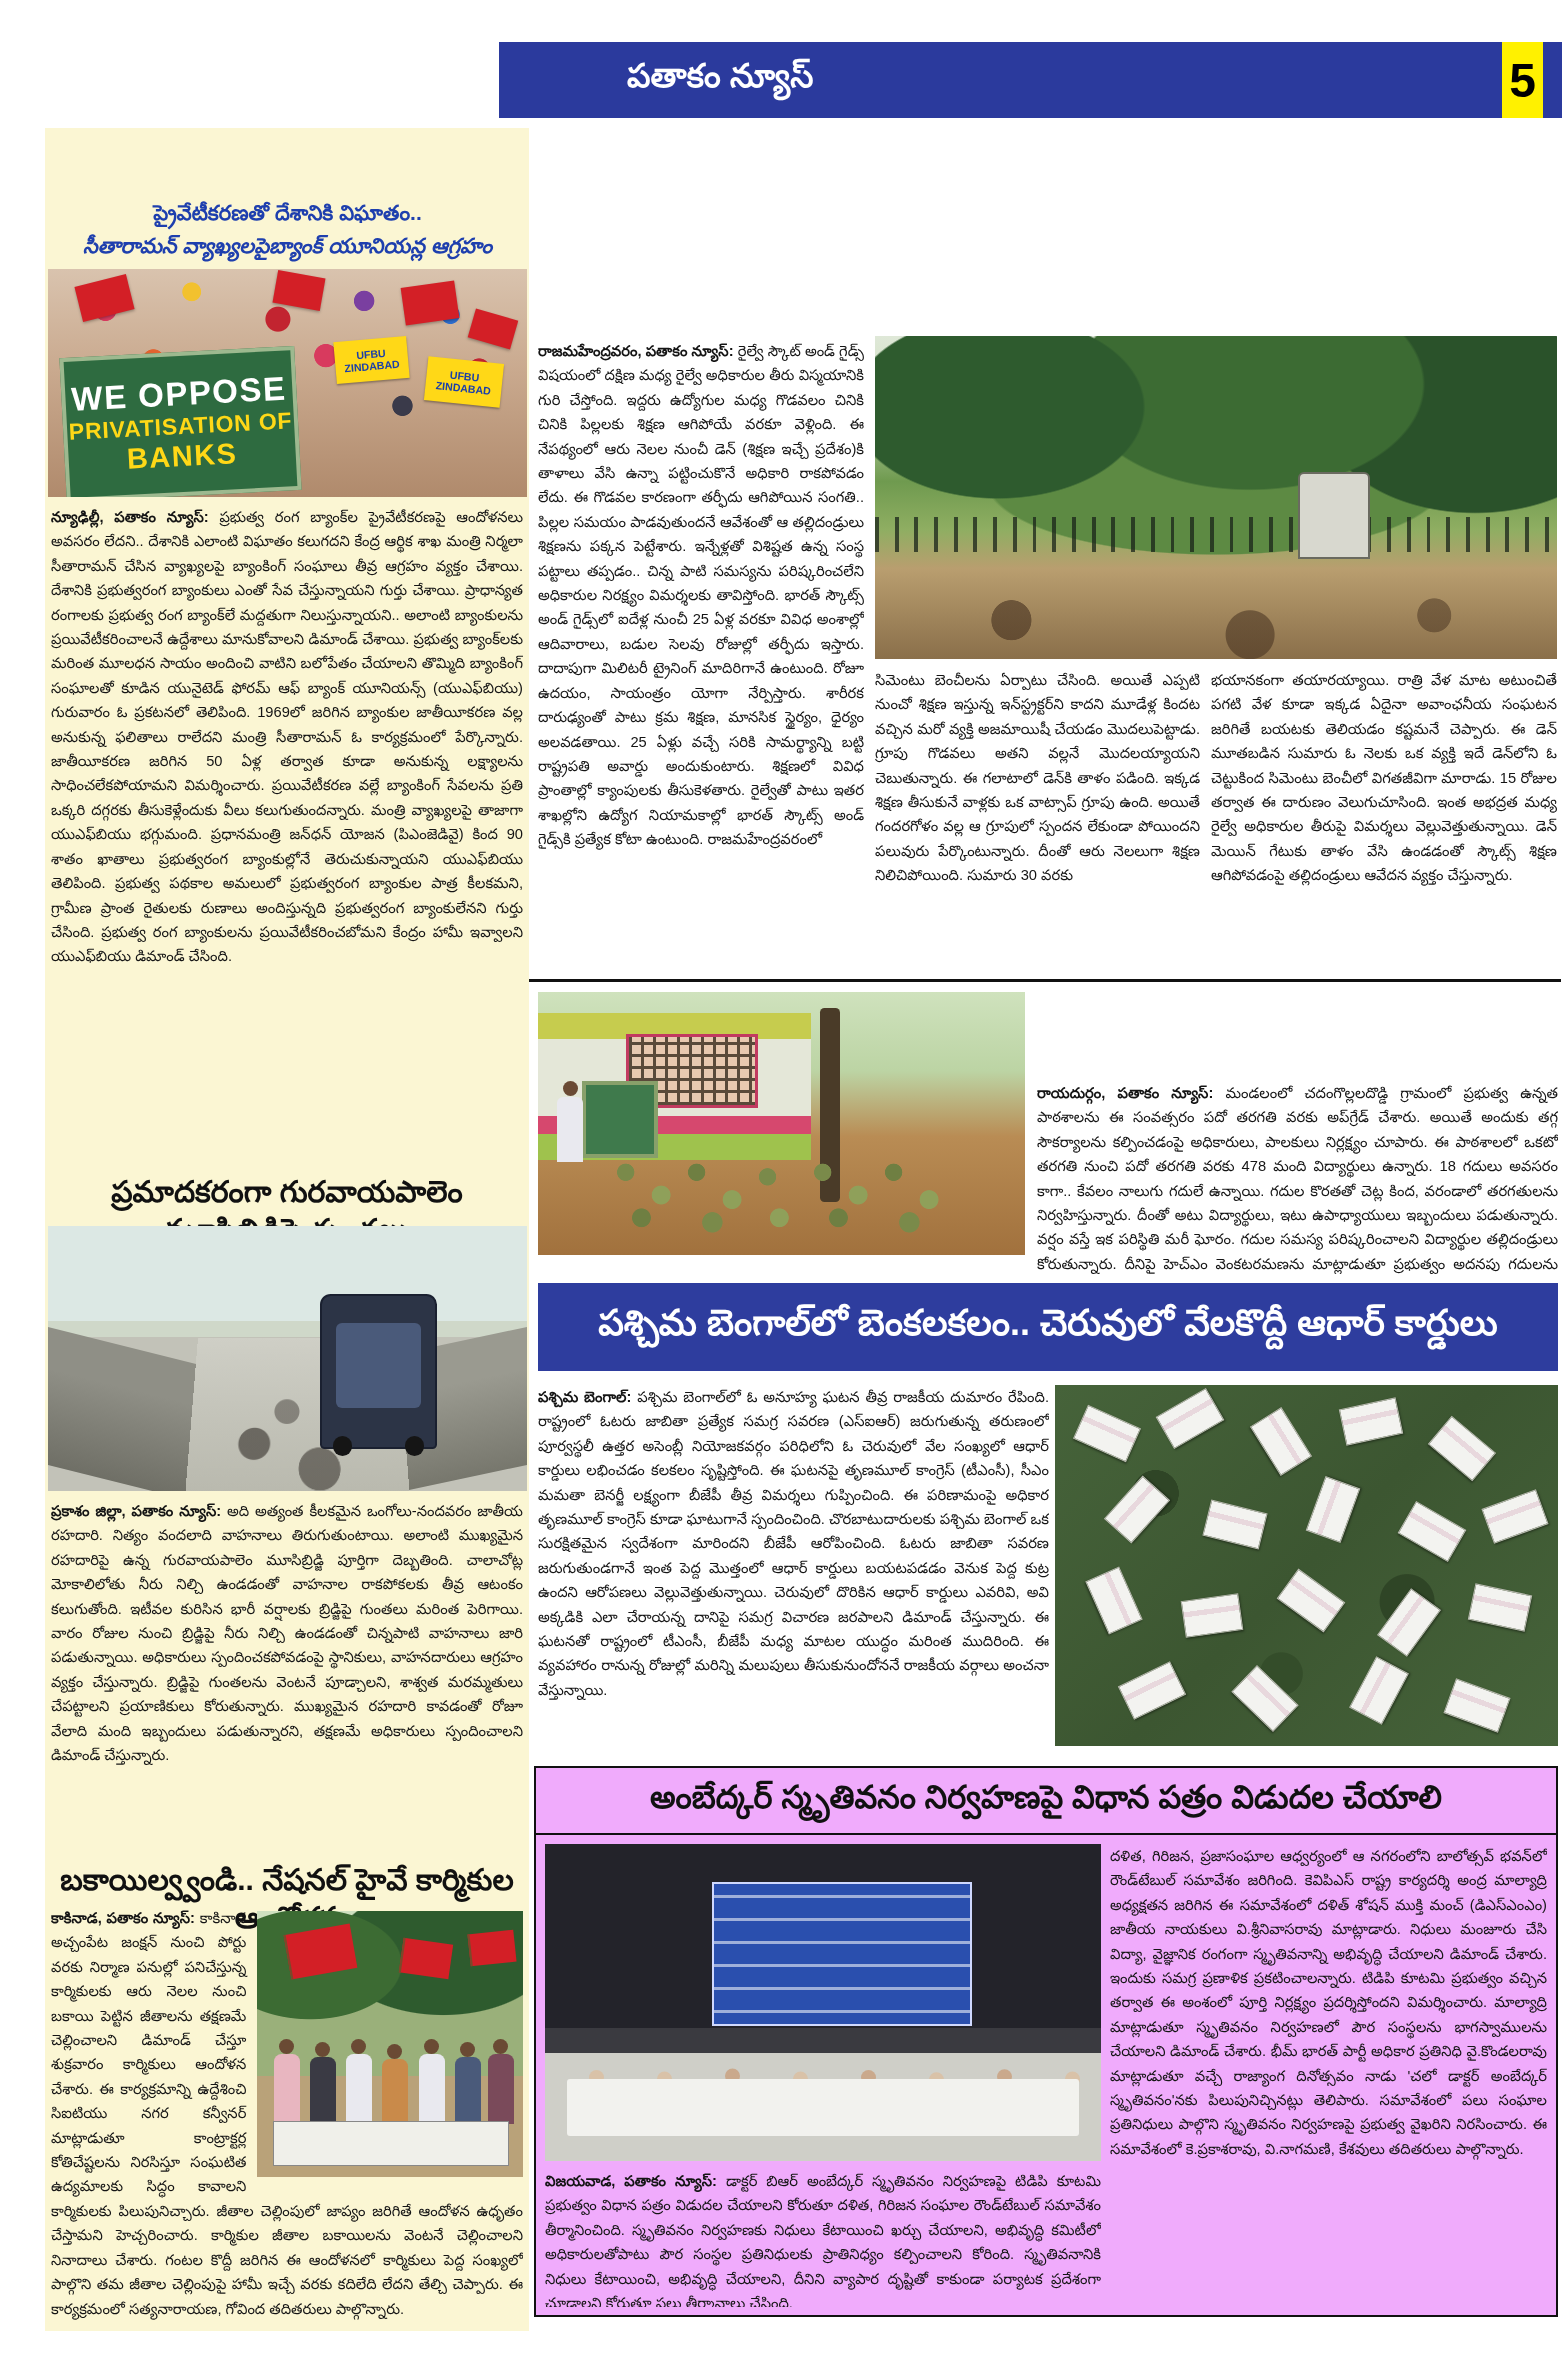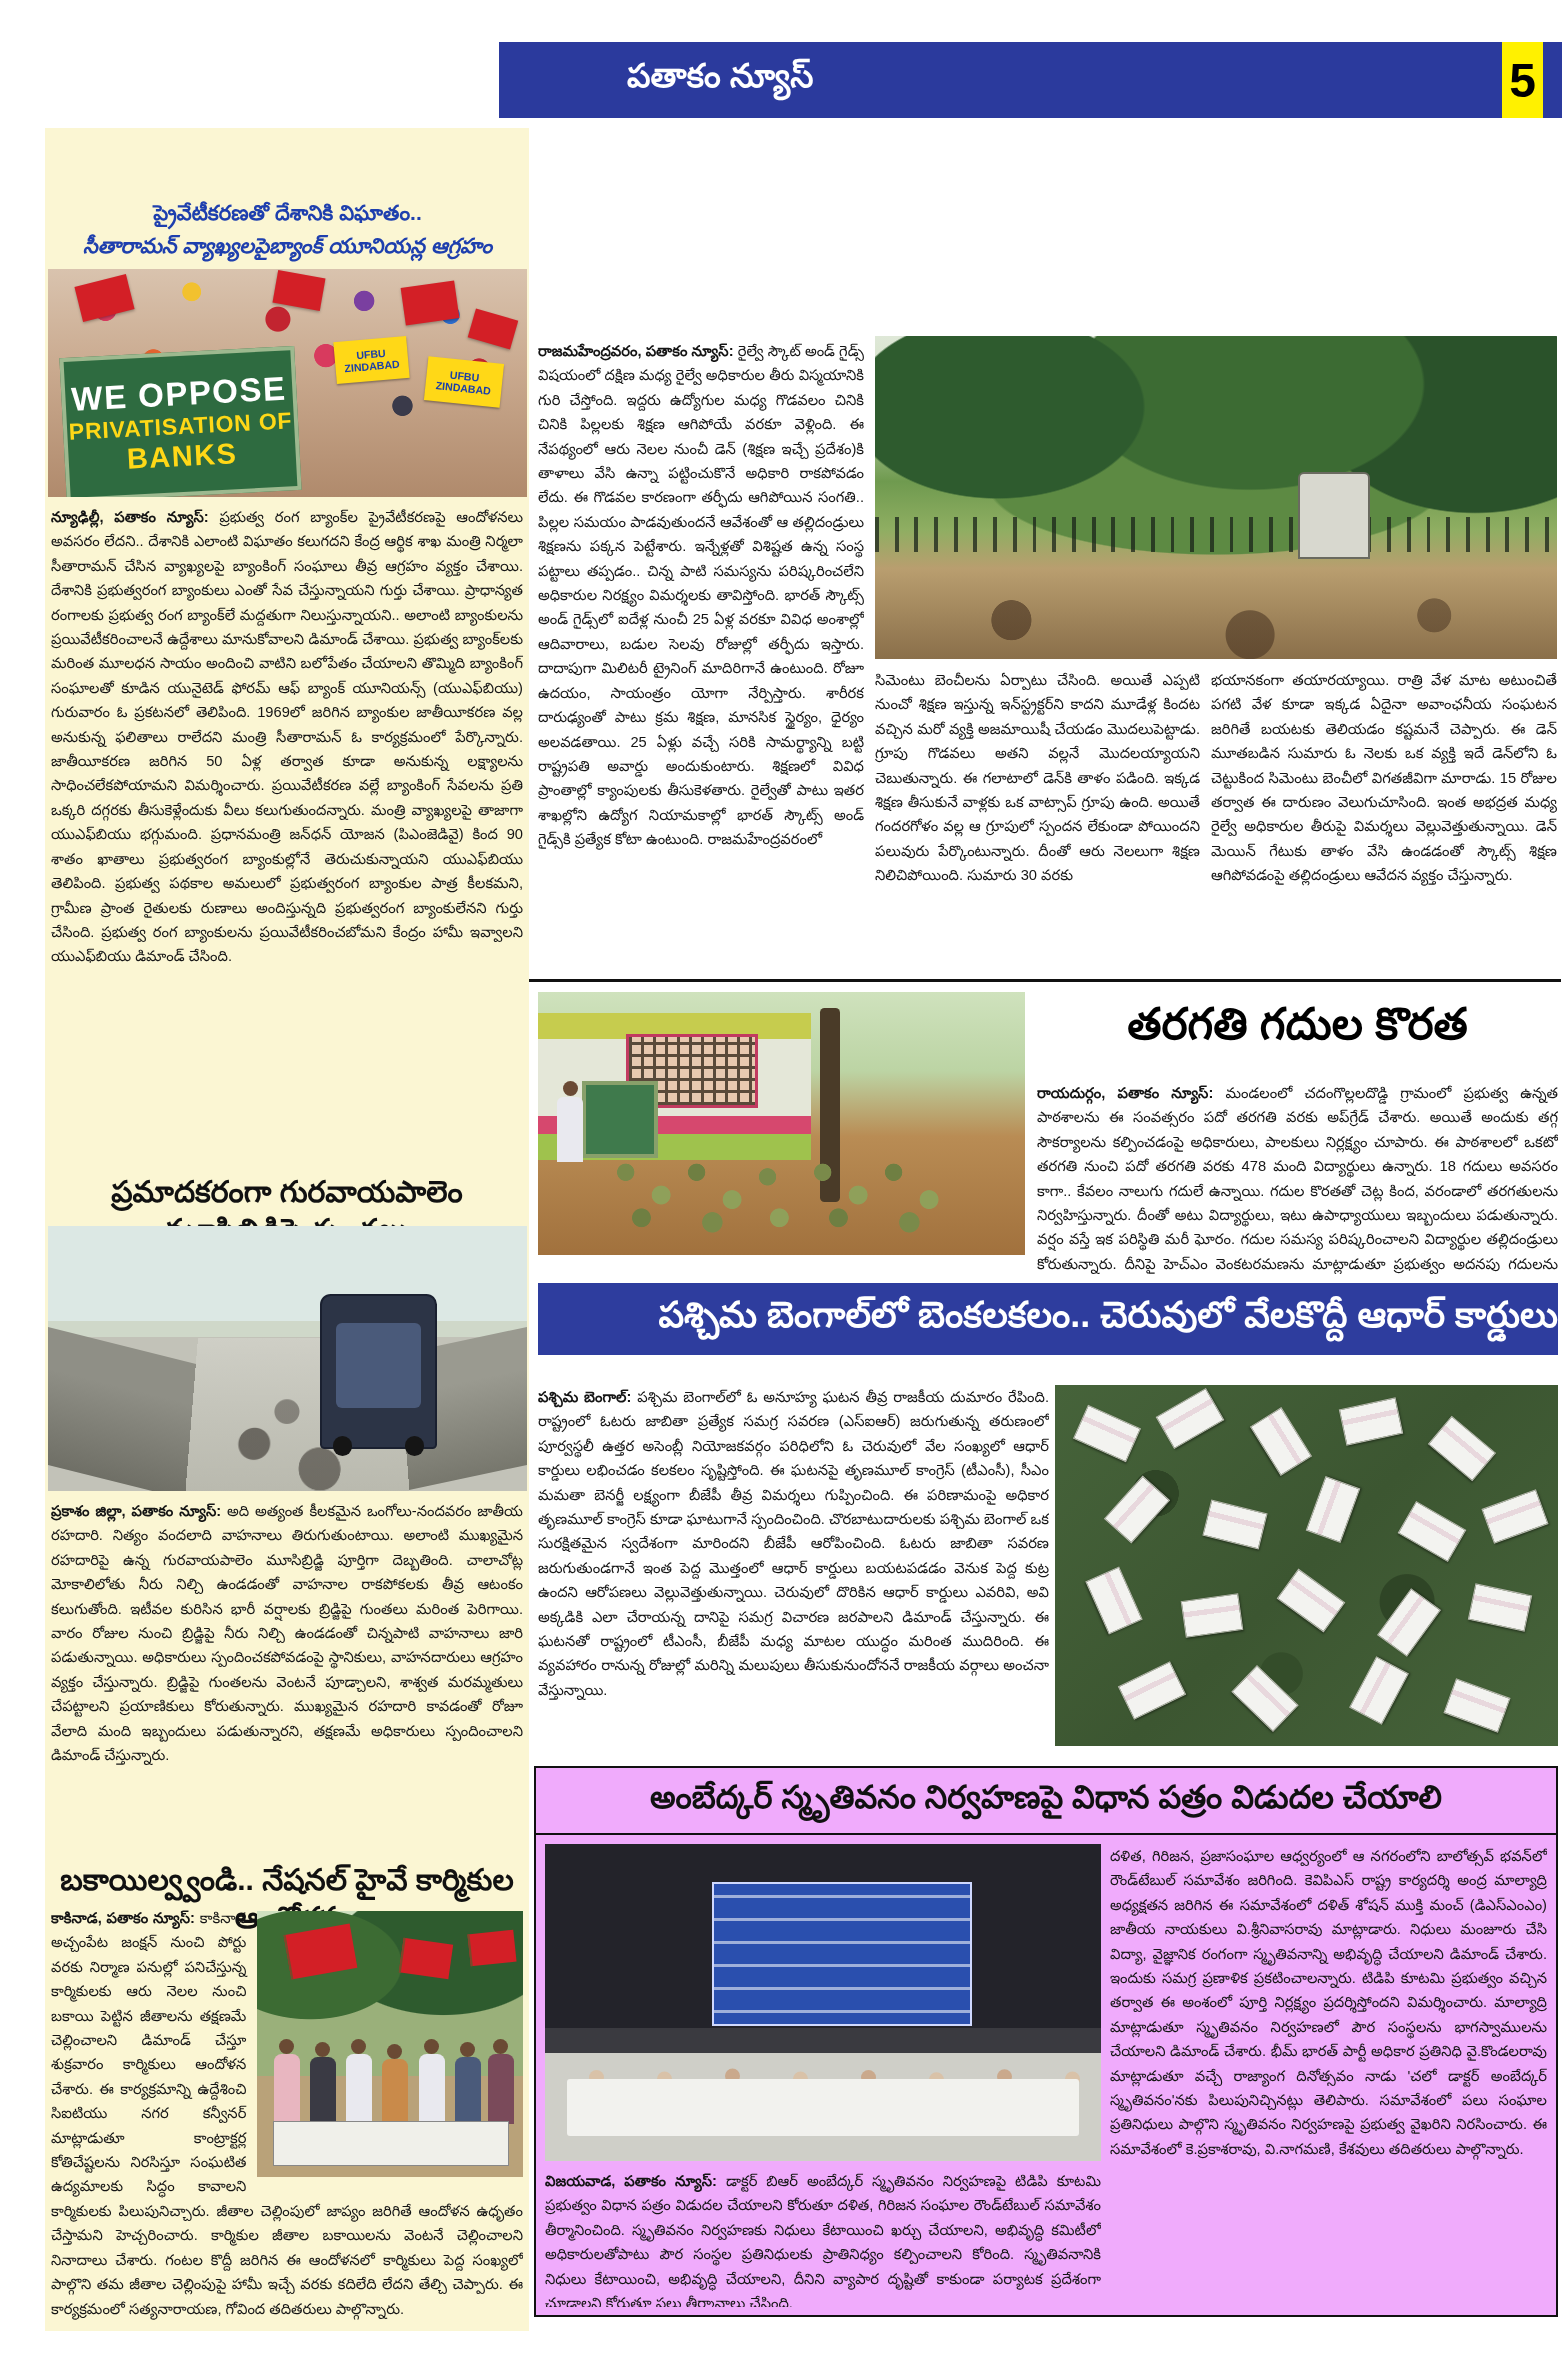--- a/index.html
+++ b/index.html
@@ -115,22 +115,22 @@
      box-shadow:68px 1.5px 0 #d9c2a8,136px -1.5px 0 #caa98c,204px 1.5px 0 #d9c2a8,272px 0 0 #caa98c,
                 340px 2.3px 0 #d9c2a8,408px -0.8px 0 #caa98c,476px 1.5px 0 #d9c2a8;}
   .mbodies{position:absolute;left:5%;bottom:8%;width:19.7px;height:42px;border-radius:6px 6px 0 0;background:#e8e8e8;
      box-shadow:67px 0 0 #3a3a44,135px 0 0 #e8e8e8,203px 0 0 #3a3a44,271px 0 0 #e8e8e8,
                 339px 0 0 #3a3a44,407px 0 0 #e8e8e8,475px 0 0 #3a3a44;}
   
   .band-maroon{left:538px;top:141px;width:1023px;height:180px;background:#8a0d52;color:#fff;
      display:flex;align-items:center;justify-content:center;font-size:45px;font-weight:800;white-space:nowrap;}
   .rule{background:#111;}
   .head-school{color:#000;font-weight:800;text-align:center;font-size:44px;}
-  .bar-blue{left:538px;top:1283px;width:1020px;height:72px;background:#2e3d9e;color:#fff;
-     display:flex;align-items:center;justify-content:flex-end;font-size:36px;font-weight:800;white-space:nowrap;}
+  .bar-blue{left:538px;top:1283px;width:1020px;height:88px;background:#2e3d9e;color:#fff;
+     display:flex;align-items:center;justify-content:center;font-size:36px;font-weight:800;white-space:nowrap;}
   .amb-box{left:534px;top:1766px;width:1020px;height:547px;border:2.3px solid #111;background:#f0abfc;}
   .amb-head{position:absolute;left:0;top:0;width:100%;height:65px;border-bottom:2.3px solid #111;
      display:flex;align-items:center;justify-content:center;font-size:32px;font-weight:800;color:#111;white-space:nowrap;}
 </style>
 </head>
 <body>
 
 <div class="page">
 
   <div class="abs mast-blue">
@@ -216,21 +216,20 @@
   <div class="abs rule" style="left:529px;top:979px;width:1032px;height:3px;"></div>
 
   <div class="photo photo-school" style="left:538px;top:992px;width:487px;height:263px;">
     <div class="school-wall"></div>
     <div class="school-grill" style="left:18%;top:16%;width:26%;height:26%;"></div>
     <div class="chalkboard" style="left:9%;top:34%;width:14%;height:26%;"></div>
     <div class="teacher" style="left:4%;top:40%;"></div>
     <div class="trunk" style="left:58%;top:6%;height:74%;"></div>
     <div class="kids" style="left:14%;bottom:2%;width:70%;height:40%;"></div>
   </div>
-  <div class="abs head-school" style="left:1037px;top:999px;width:521px;">తరగతి గదుల కొరత</div>
   <div class="abs body-text" style="left:1037px;top:1081px;width:521px;height:193px;">
     <b>రాయదుర్గం, పతాకం న్యూస్:</b>
     <span>మండలంలో చదంగొల్లలదొడ్డి గ్రామంలో ప్రభుత్వ ఉన్నత పాఠశాలను ఈ సంవత్సరం పదో తరగతి వరకు అప్‌గ్రేడ్ చేశారు. అయితే అందుకు తగ్గ సౌకర్యాలను కల్పించడంపై అధికారులు, పాలకులు నిర్లక్ష్యం చూపారు. ఈ పాఠశాలలో ఒకటో తరగతి నుంచి పదో తరగతి వరకు 478 మంది విద్యార్థులు ఉన్నారు. 18 గదులు అవసరం కాగా.. కేవలం నాలుగు గదులే ఉన్నాయి. గదుల కొరతతో చెట్ల కింద, వరండాలో తరగతులను నిర్వహిస్తున్నారు. దీంతో అటు విద్యార్థులు, ఇటు ఉపాధ్యాయులు ఇబ్బందులు పడుతున్నారు. వర్షం వస్తే ఇక పరిస్థితి మరీ ఘోరం. గదుల సమస్య పరిష్కరించాలని విద్యార్థుల తల్లిదండ్రులు కోరుతున్నారు. దీనిపై హెచ్ఎం వెంకటరమణను మాట్లాడుతూ ప్రభుత్వం అదనపు గదులను నిర్మిస్తే సమస్య పరిష్కారం అవుతుందన్నారు.</span>
   </div>
 
   <div class="abs bar-blue">
     <span>పశ్చిమ బెంగాల్‌లో బెంకలకలం.. చెరువులో వేలకొద్దీ ఆధార్ కార్డులు</span>
   </div>
   <div class="abs body-text" style="left:538px;top:1385px;width:511px;height:378px;">
     <b>పశ్చిమ బెంగాల్:</b>

